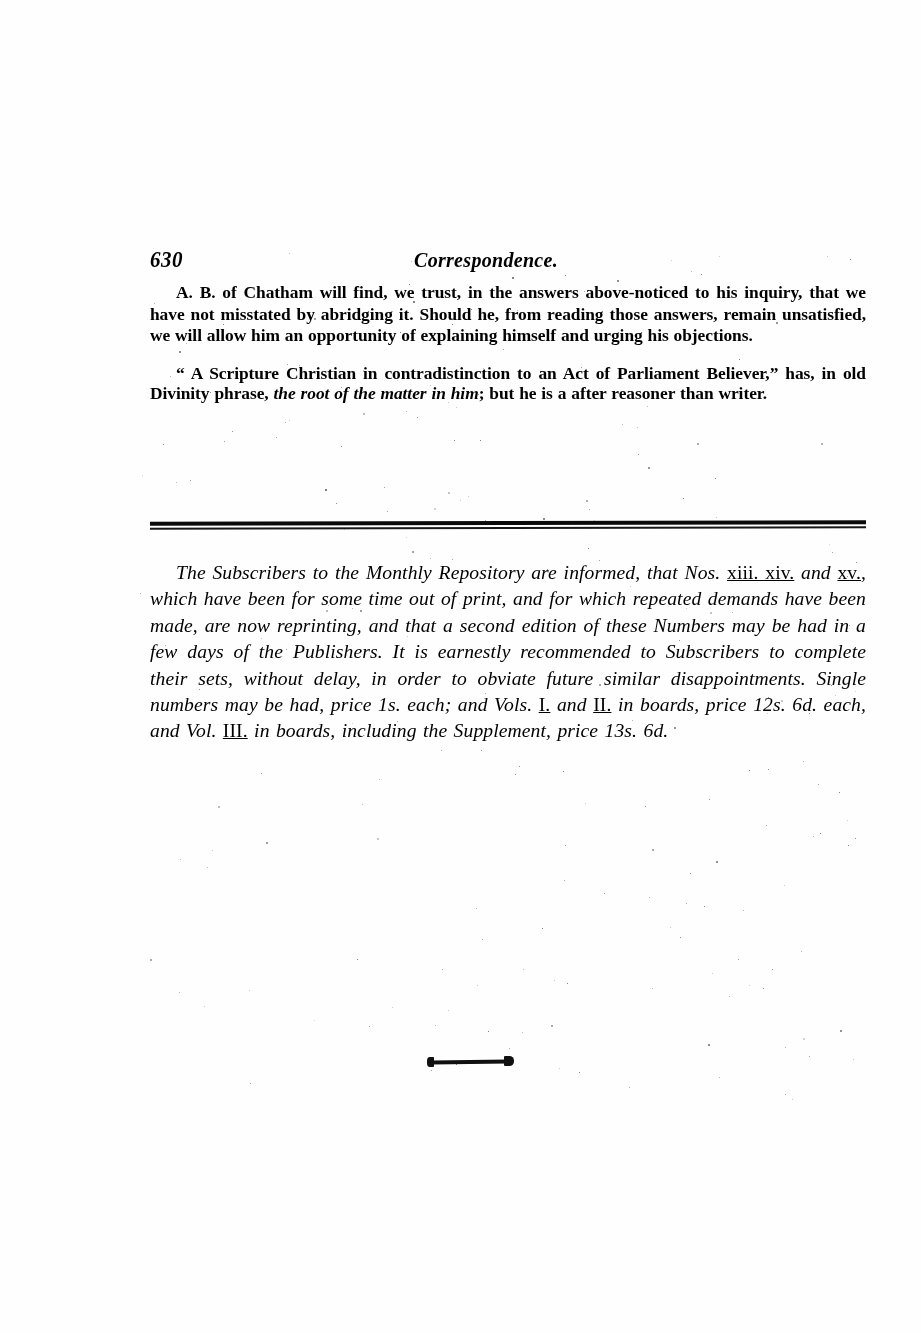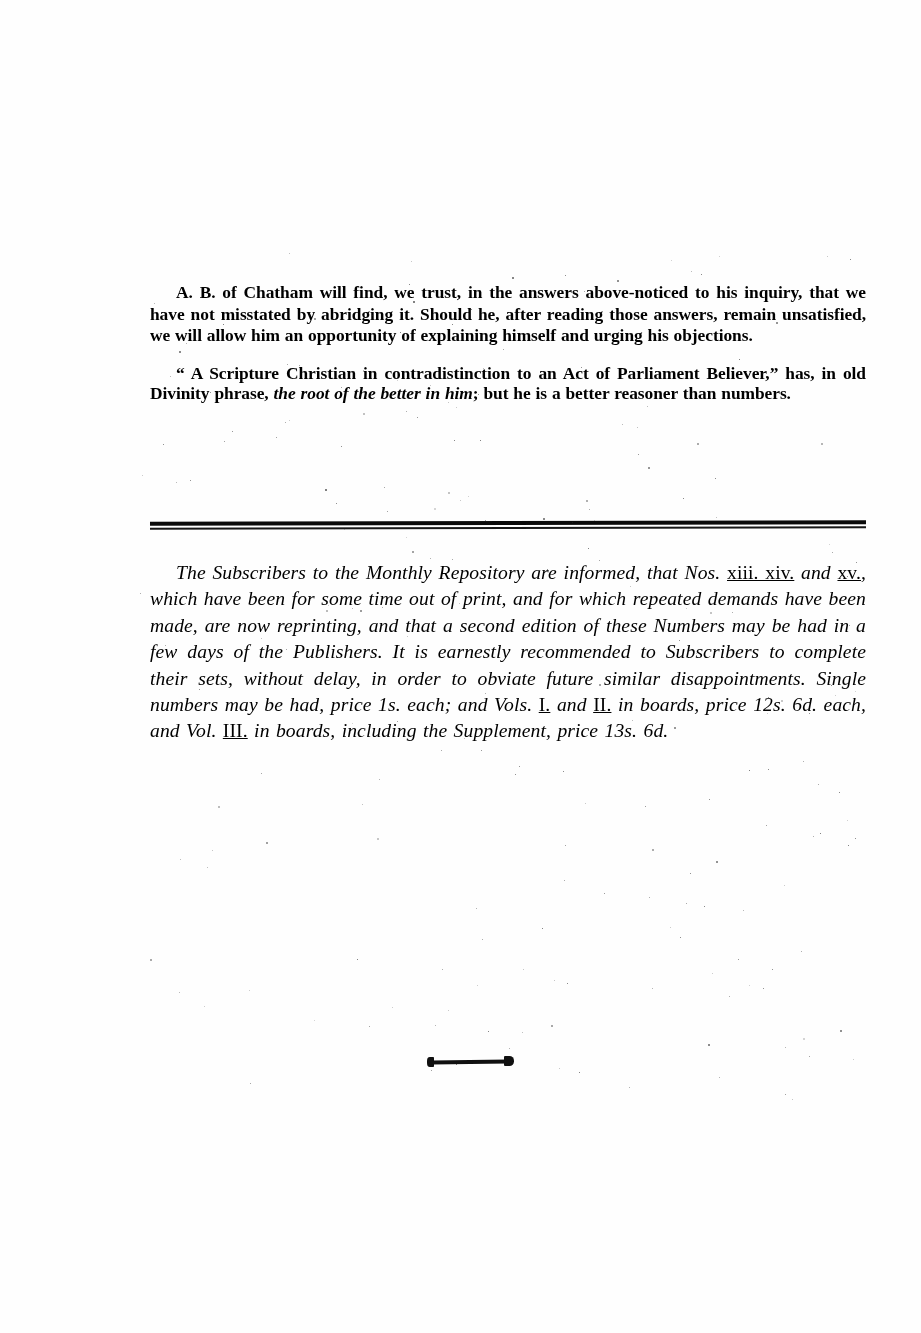--- a/index.html
+++ b/index.html
@@ -164,26 +164,30 @@
     background: #2b2b2b;
     border-radius: 50%;
     pointer-events: none;
   }
 </style>
 </head>
 <body>
 
 <div class="page">
 
+  <div class="running-head">
+    <span class="folio">630</span>
+    <span class="head-title">Correspondence.</span>
+  </div>
 
   <div class="textblock">
 
-    <p class="para">A. B. of Chatham will find, we trust, in the answers above-noticed to his inquiry, that we have not misstated by abridging it. Should he, after reading those answers, remain unsatisfied, we will allow him an opportunity of explaining himself and urging his objections.</p>
-
-    <p class="para tight"><span>“ A Scripture Christian in contradistinction to an Act of Parliament Believer,” has, in old Divinity phrase, </span><span class="ital">the root of the better in him</span><span>; but he is a better reasoner than numbers.</span></p>
+    <p class="para">A. B. of Chatham will find, we trust, in the answers above-noticed to his inquiry, that we have not misstated by abridging it. Should he, from reading those answers, remain unsatisfied, we will allow him an opportunity of explaining himself and urging his objections.</p>
+
+    <p class="para tight"><span>“ A Scripture Christian in contradistinction to an Act of Parliament Believer,” has, in old Divinity phrase, </span><span class="ital">the root of the matter in him</span><span>; but he is a after reasoner than writer.</span></p>
 
   </div>
 
   <div class="rule">
     <div class="thick"></div>
     <div class="thin"></div>
   </div>
 
   <div class="advert">
     <p><span>The Subscribers to the Monthly Repository are informed, that Nos. </span><span class="rm">xiii. xiv.</span><span> and </span><span class="rm">xv.</span><span>, which have been for some time out of print, and for which repeated demands have been made, are now reprinting, and that a second edition of these Numbers may be had in a few days of the Publishers.  It is earnestly recommended to Subscribers to complete their sets, without delay, in order to obviate future similar disappointments.  Single numbers may be had, price 1s. each; and Vols. </span><span class="rm">I.</span><span> and </span><span class="rm">II.</span><span> in boards, price 12s. 6d. each, and Vol. </span><span class="rm">III.</span><span> in boards, including the Supplement, price 13s. 6d.</span></p>

